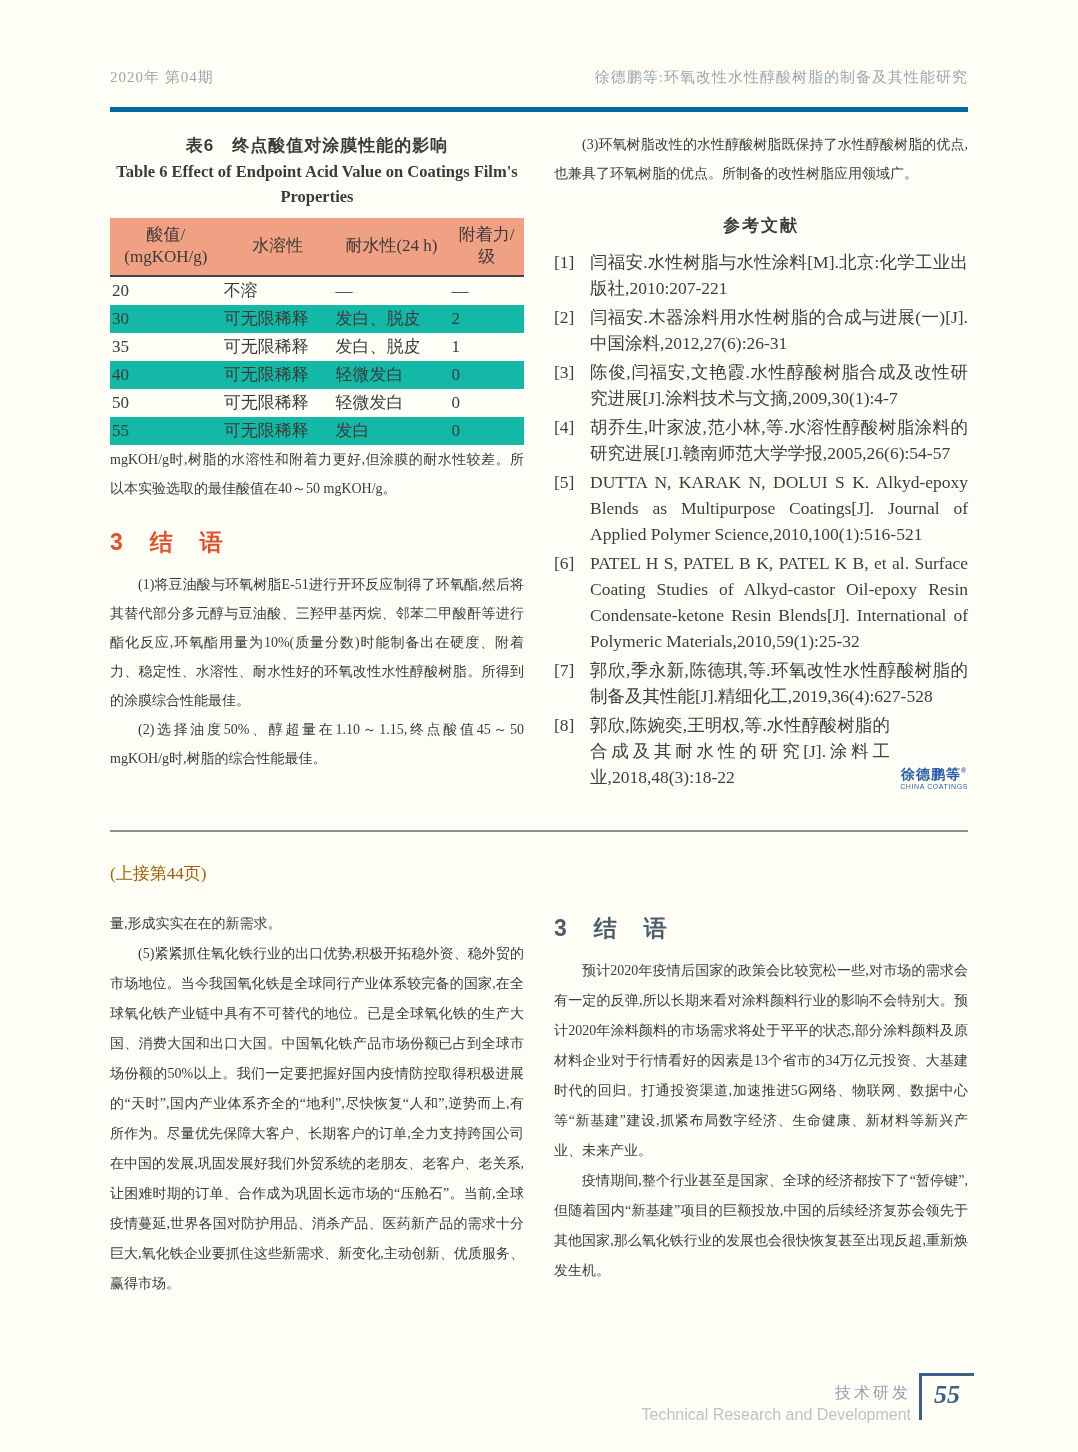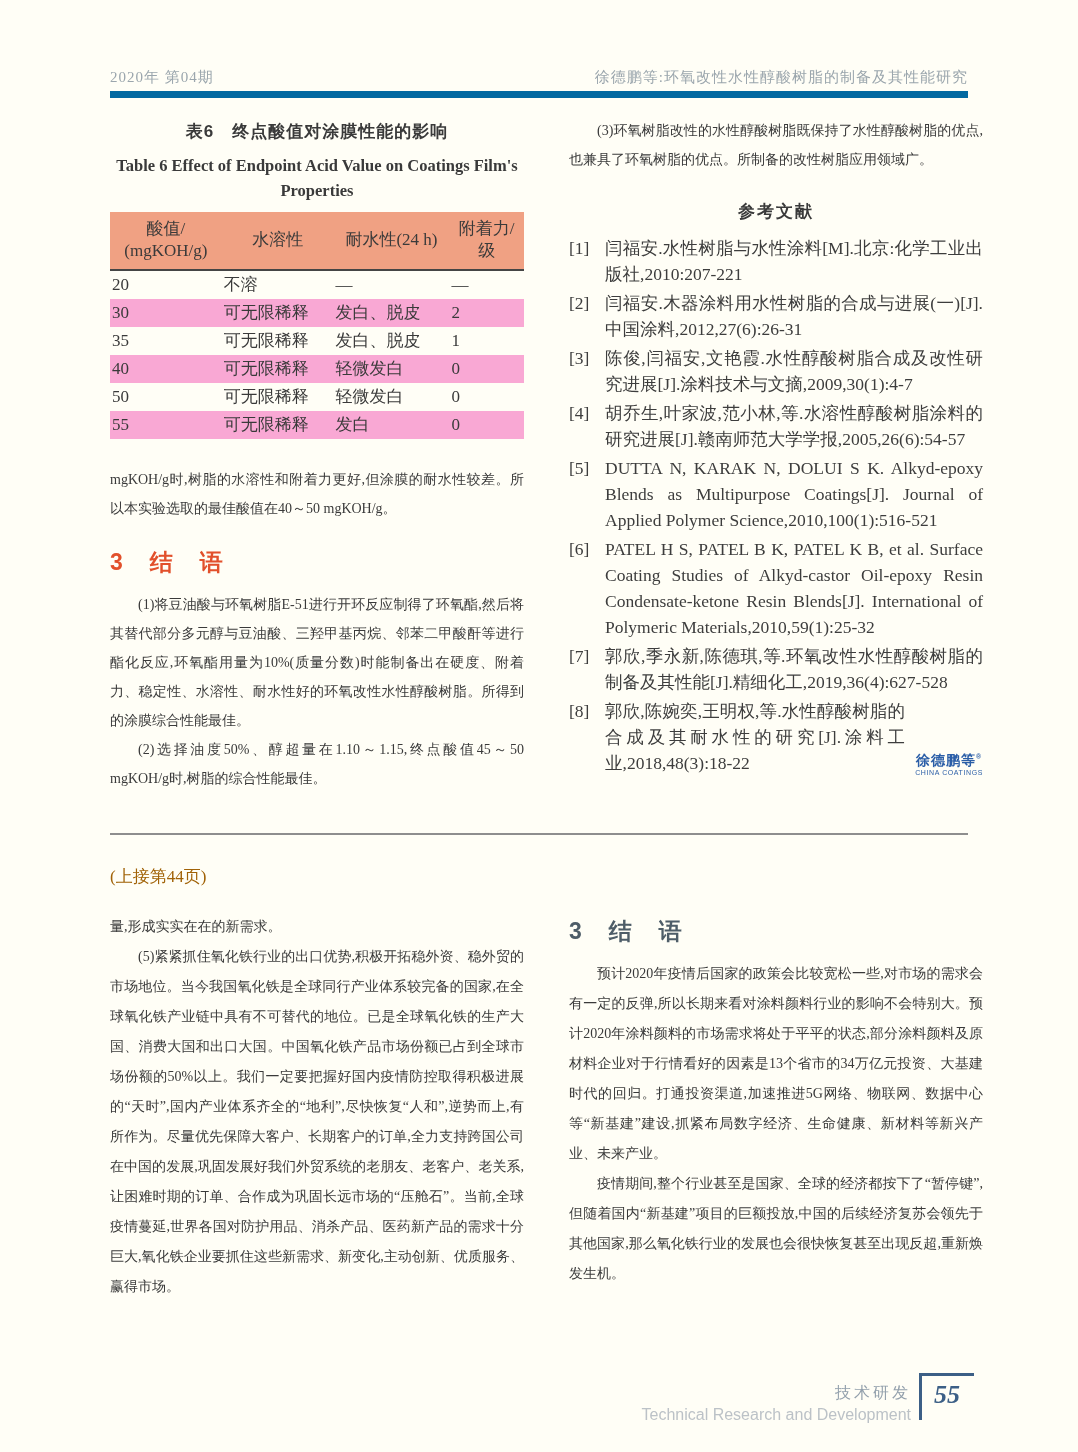--- a/index.html
+++ b/index.html
@@ -5,42 +5,42 @@
   html,body { margin:0; padding:0; background:#e8e8e8; }
   .page {
     position:relative; width:1078px; height:1452px; margin:0 auto;
     background:#FFFEF6; color:#3a3a3a; overflow:hidden;
     font-family:"Liberation Serif","DejaVu Serif",serif;
   }
   .inner { padding:0 110px; }
   
   .page-header {
     display:flex; justify-content:space-between; align-items:flex-end;
-    padding-top:68px; padding-bottom:4px; border-bottom:7px solid #0369a1;
+    padding-top:68px; padding-bottom:20px; border-bottom:5px solid #0369a1;
     font-size:15px; color:#9BA6AD; letter-spacing:1px;
   }
   
-  .cols { display:flex; gap:45px; margin-top:18px; }
+  .cols { display:flex; gap:30px; margin-top:18px; }
   .col { flex:0 0 414px; width:414px; }
   
   .cap-zh { text-align:center; font-family:"Liberation Sans","DejaVu Sans",sans-serif;
             font-weight:bold; font-size:17px; margin-top:4px; letter-spacing:1px; }
-  .cap-en { text-align:center; font-weight:bold; font-size:16.5px; line-height:1.5; margin-top:11px; }
+  .cap-en { text-align:center; font-weight:bold; font-size:16.5px; line-height:1.5; margin-top:3px; }
   
   table.t6 { width:100%; border-collapse:collapse; margin-top:8px; font-size:17px; }
   table.t6 th {
     background:#F0A183; font-weight:normal; white-space:pre-line; line-height:1.3;
     padding:6px 2px 7px; border-bottom:2px solid #454545; text-align:center;
   }
   table.t6 td { padding:3px 2px; line-height:1.3; }
-  table.t6 tr.alt td { background:#f9a8d4;font-family:Liberation Serif, serif; }
+  table.t6 tr.alt td { background:#14b8a6;font-family:Liberation Serif, serif; }
   
   p.body { font-size:14px; line-height:29px; text-align:justify; margin:0; }
   p.indent { text-indent:2em; }
-  p.mt { margin-top:26px; }
+  p.mt { margin-top:0; }
   
   .sec-h {
     font-family:"Liberation Sans","DejaVu Sans",sans-serif; font-weight:bold;
     font-size:23px; margin:24px 0 12px; letter-spacing:2px;
   }
   .sec-h.orange { color:#E2502B; }
   .sec-h.dark { color:#4E5D68; margin-top:4px; }
   
   .refs-h { text-align:center; font-family:"Liberation Sans","DejaVu Sans",sans-serif;
             font-weight:bold; font-size:17px; margin:26px 0 12px; letter-spacing:2px; }

